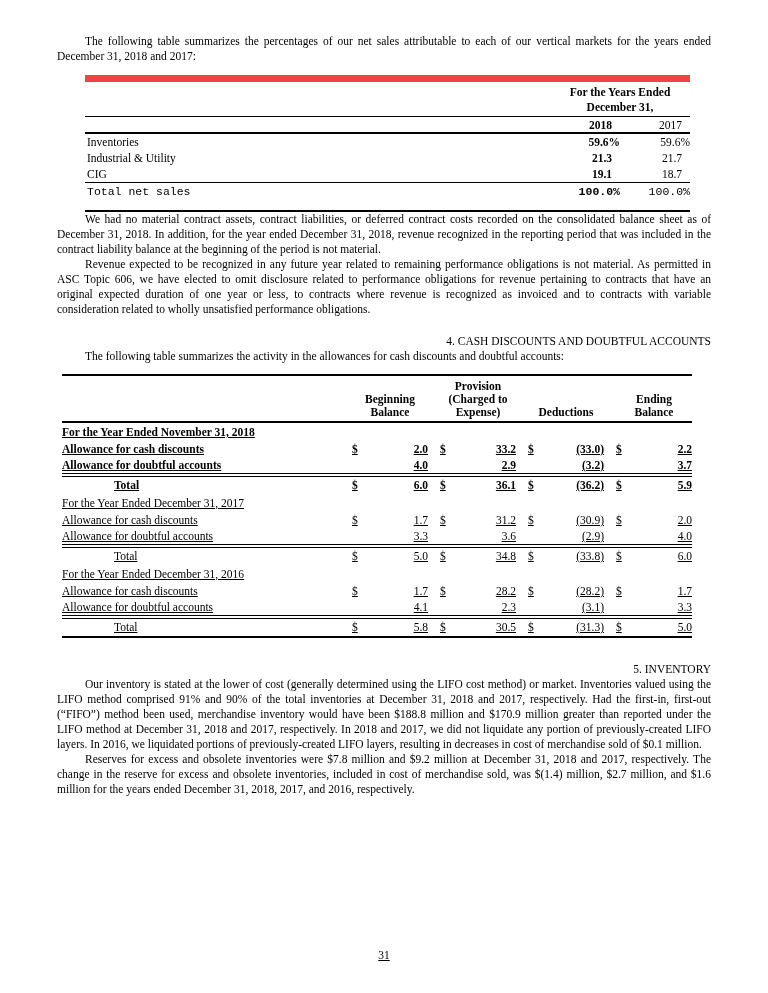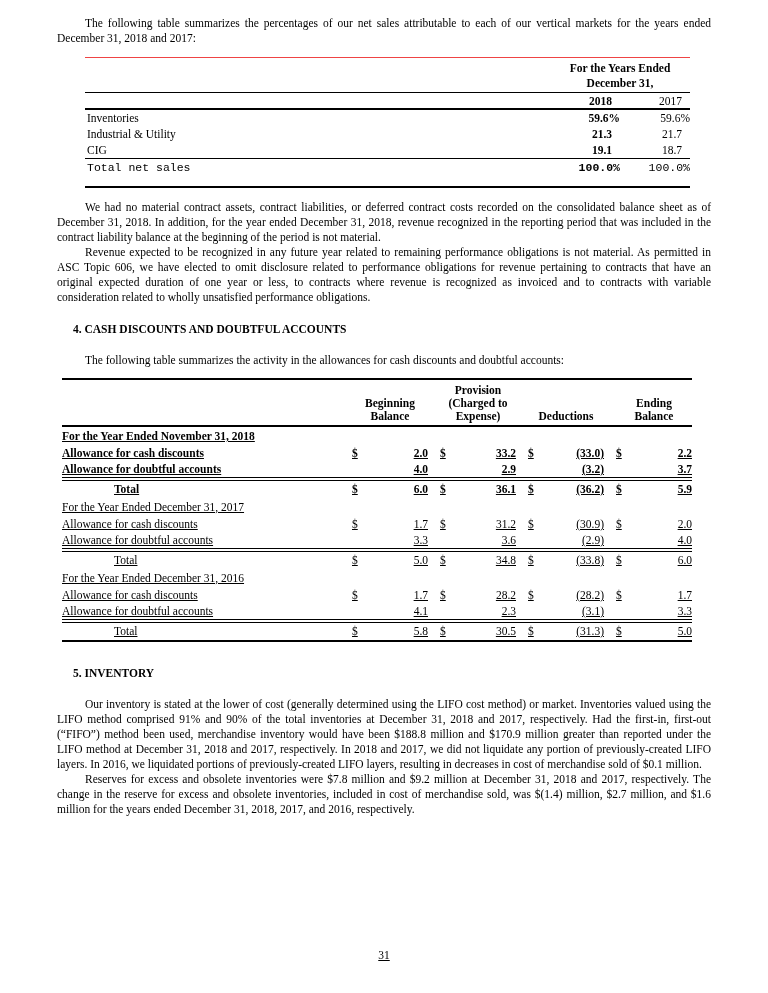--- a/index.html
+++ b/index.html
@@ -7,32 +7,32 @@
   .page {
     position: relative;
     width: 768px; height: 993px;
     margin: 0 auto;
     background: #ffffff;
     color: #000000;
     font-family: "Liberation Serif", serif;
     font-size: 11.5px;
     line-height: 15px;
   }
-  .content { padding: 16px 57px 0 57px; }
+  .content { padding: 34px 57px 0 57px; }
   p.para { margin: 0; text-align: justify; text-indent: 28px; }
   .mt21 { margin-top: 21px; }
   .mt14 { margin-top: 14px; }
-  .heading { font-weight: bold; margin: 16px; }
+  .heading { font-weight: normal; margin: 0; text-align: right; }
   .h4 { margin-top: 17px; }
   .h5 { margin-top: 24px; }
   .bold { font-weight: bold; }
   .u { text-decoration: underline; }
 
   
-  .t1 { margin: 11px 0 12px 28px; width: 605px; border-top: 1px solid #ef4444; }
+  .t1 { margin: 11px 0 0 28px; width: 605px; border-top: 7px solid #ef4444; }
   .t1 .hdr-row { display: flex; border-bottom: 1px solid #000; padding: 3px 0 1px; }
   .t1 .hdr-spacer { flex: 1; }
   .t1 .hdr-years { width: 140px; text-align: center; font-weight: bold; }
   .t1 .yr-row { display: flex; border-bottom: 2px solid #000; height: 17px; line-height: 16px; }
   .t1 .row { display: flex; height: 16px; line-height: 16px; }
   .t1 .total-row { border-top: 1px solid #000; border-bottom: 2px solid #000; height: 30px; line-height: 17px; font-family: Liberation Mono, monospace; }
   .t1 .lbl { flex: 1; padding-left: 2px; }
   .t1 .v { width: 70px; text-align: right; }
   .t1 .pad { padding-right: 8px; }
 

